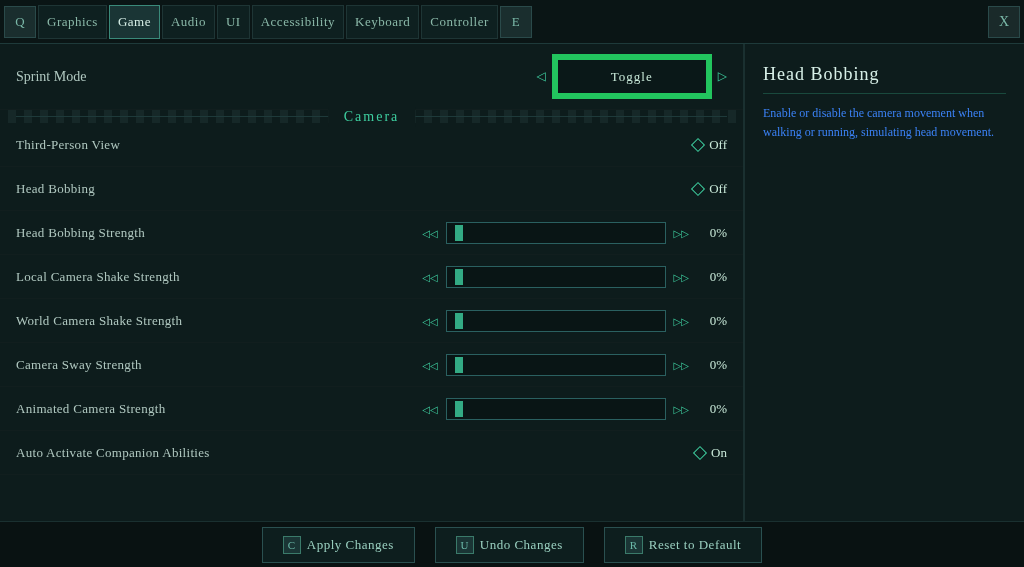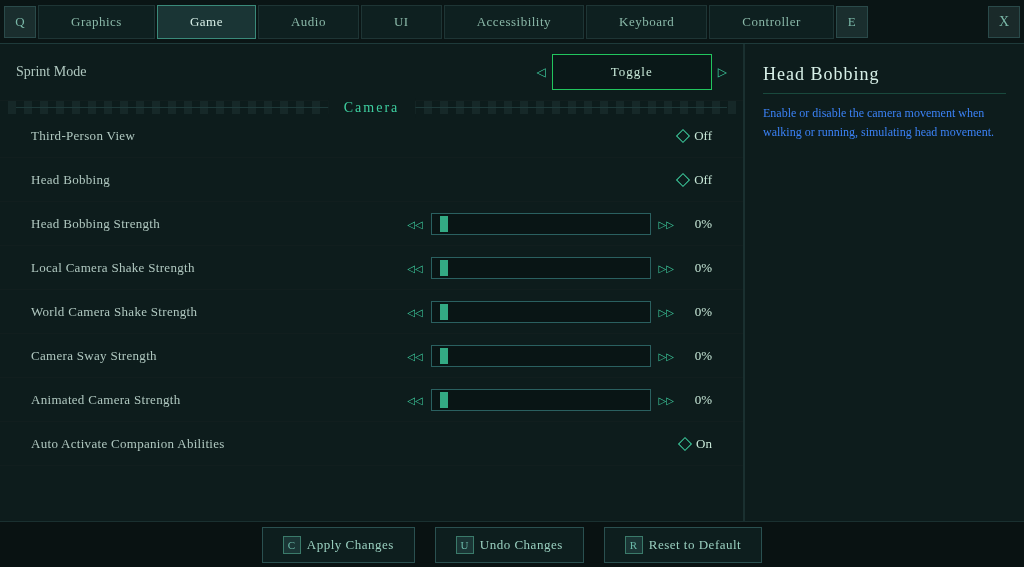--- a/index.html
+++ b/index.html
@@ -27,21 +27,21 @@
       height: 32px;
       background: #1a2e2e;
       border: 1px solid #2a4a4a;
       display: flex; align-items: center; justify-content: center;
       color: #7ab8a8;
       font-size: 13px;
       cursor: pointer;
     }
     .nav-tab {
       height: 34px;
-      padding: 0 32px;
+      padding: 0 8px;
       background: #0e2020;
       border: 1px solid #1e3535;
       color: #8ab8a8;
       font-size: 13px;
       cursor: pointer;
       display: flex; align-items: center;
       letter-spacing: 0.5px;
     }
     .nav-tab.active {
       background: #1a3535;
@@ -102,21 +102,21 @@
     .section-line {
       flex: 1;
       height: 1px;
       background: #1e3a3a;
     }
 
     
     .setting-row {
       display: flex;
       align-items: center;
-      padding: 10px 31px;
+      padding: 10px 16px;
       border-bottom: 1px solid #111e1e;
       min-height: 44px;
     }
     .setting-label {
       flex: 1;
       font-size: 13px;
       color: #b0c8c0;
       letter-spacing: 0.3px;
     }
 
@@ -125,22 +125,22 @@
       display: flex;
       align-items: center;
       gap: 6px;
     }
     .toggle-arrow {
       color: #3ecfa0;
       font-size: 12px;
     }
     .toggle-display {
       min-width: 160px;
-      height: 36px;
-      border: 1px solid #22c55e;
+      height: 45px;
+      border: 6px solid #22c55e;
       background: #0a1818;
       color: #c8e8d8;
       font-size: 13px;
       display: flex; align-items: center; justify-content: center;
       letter-spacing: 1px;
     }
 
     
     .off-control {
       display: flex;

